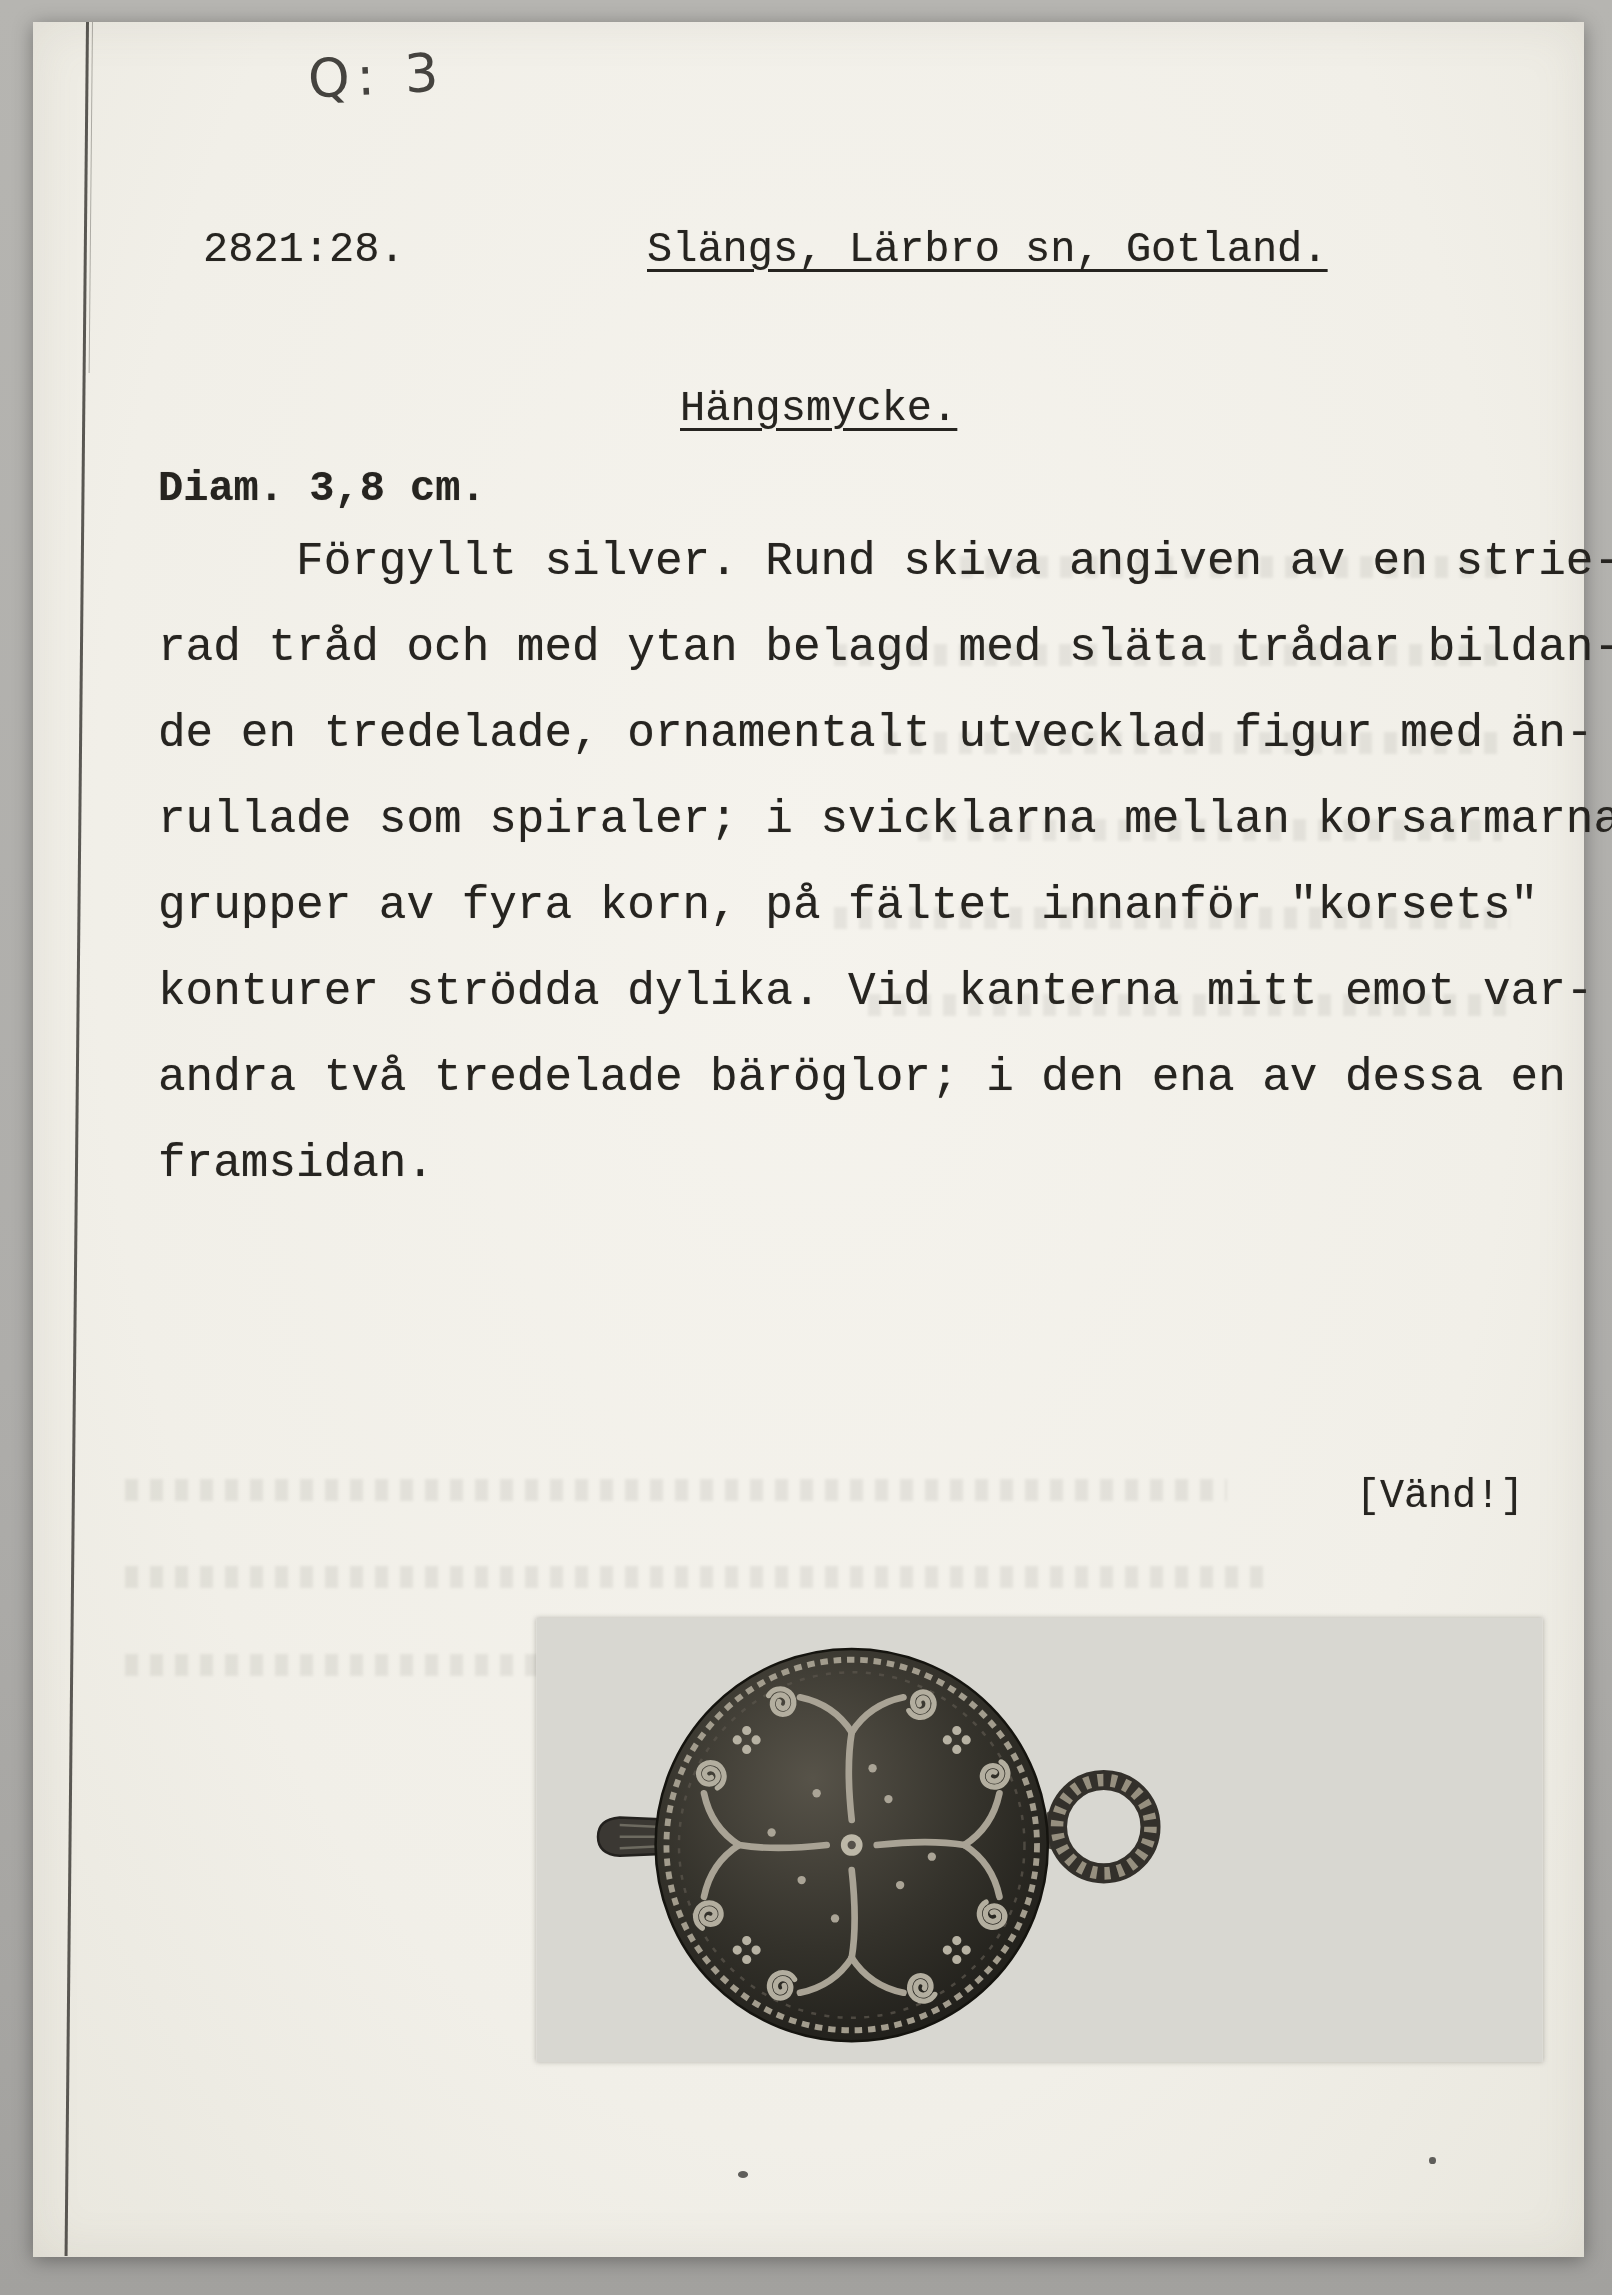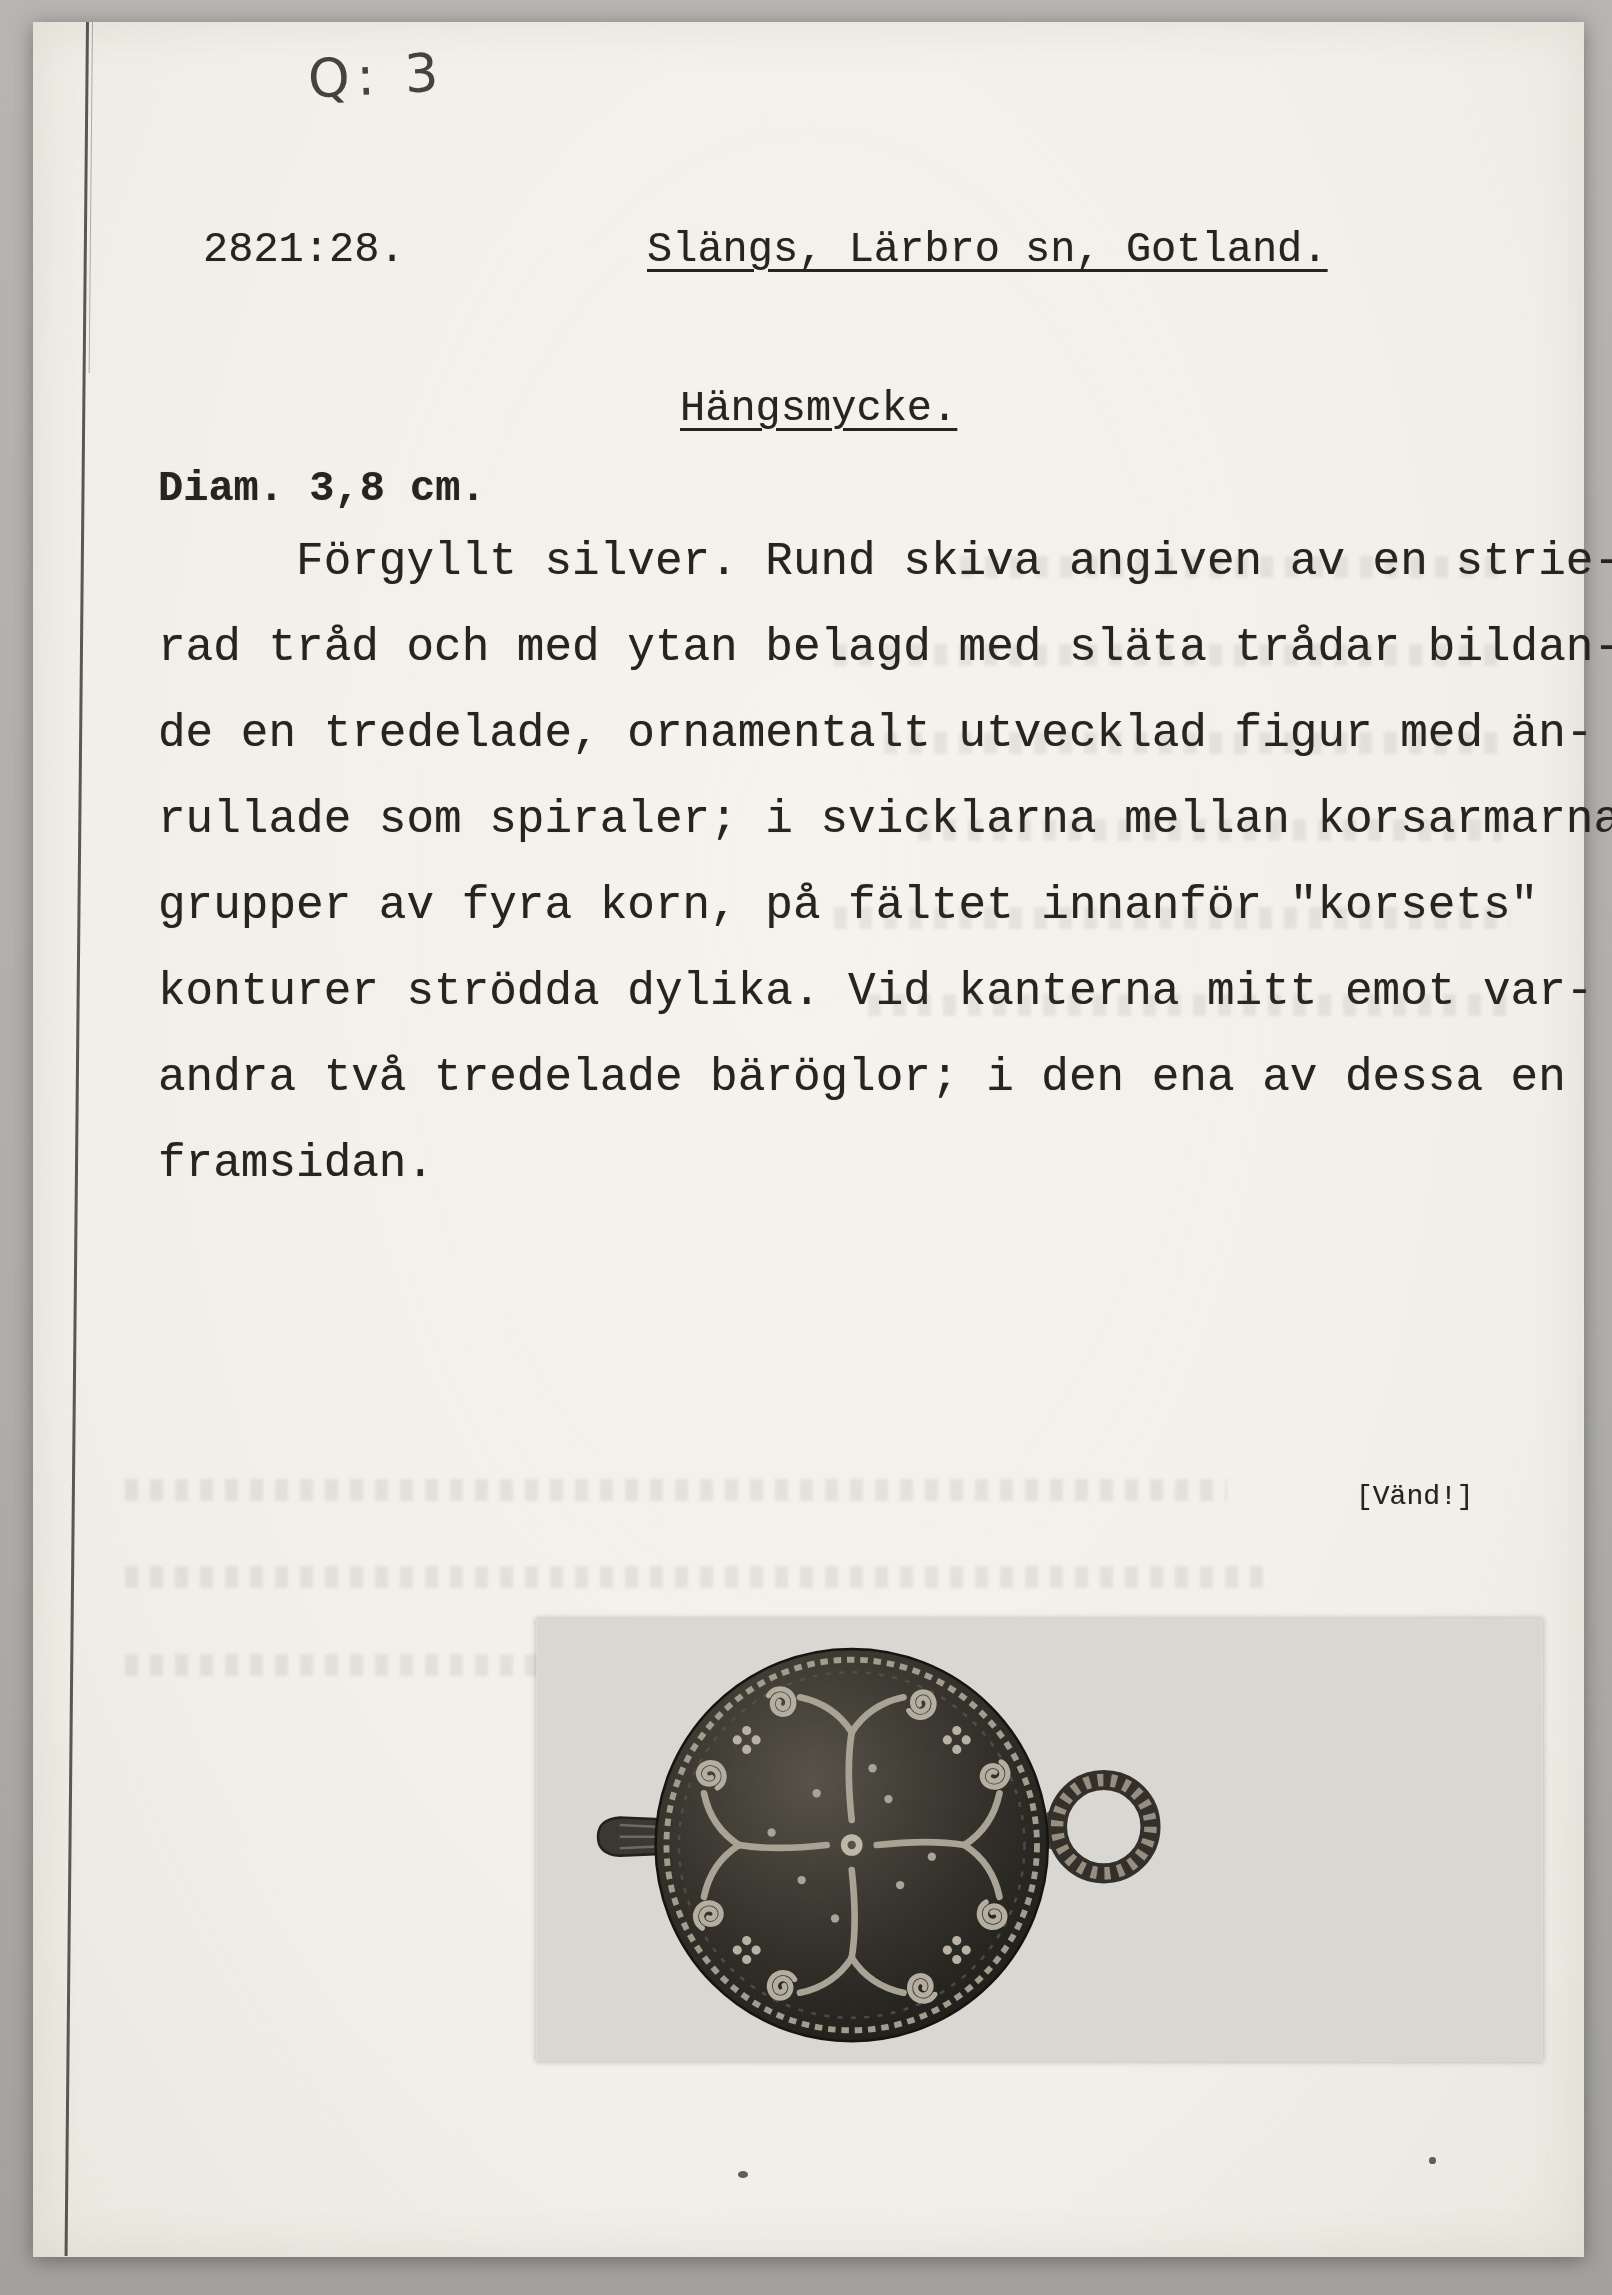--- a/index.html
+++ b/index.html
@@ -29,21 +29,21 @@
     transform:rotate(-3deg);letter-spacing:6.7px;
   }
   .underlined{text-decoration:underline;text-decoration-thickness:2.5px;text-underline-offset:8.3px;}
   .inv{left:125px;top:185px;margin-left:45px;}
   .loc{left:614px;top:185px;}
   .obj{left:647px;top:344px;}
   .diam{left:125px;top:424px;font-weight:bold;}
   .body-block{position:absolute;left:125px;top:497px;}
   .line{white-space:pre;color:#262420;font-size:46px;line-height:86px;
         text-shadow:0 0 0.8px rgba(45,42,36,.45);}
-  .vand{left:1323px;top:1432px;font-size:28px;}
+  .vand{left:1323px;top:1432px;font-size:40px;}
   .photo{
     position:absolute;left:503px;top:1596px;width:1007px;height:444px;
     box-shadow:0 0 5px rgba(90,88,80,.4);
   }
   .photo svg{display:block;width:100%;height:100%;}
   .ghost{
     position:absolute;height:22px;opacity:.5;filter:blur(1.7px);
     background:repeating-linear-gradient(90deg,rgba(72,70,62,.18) 0 13.4px,transparent 13.4px 25px);
   }
   .speck{position:absolute;background:#3c3b38;border-radius:50%;opacity:.8;}

